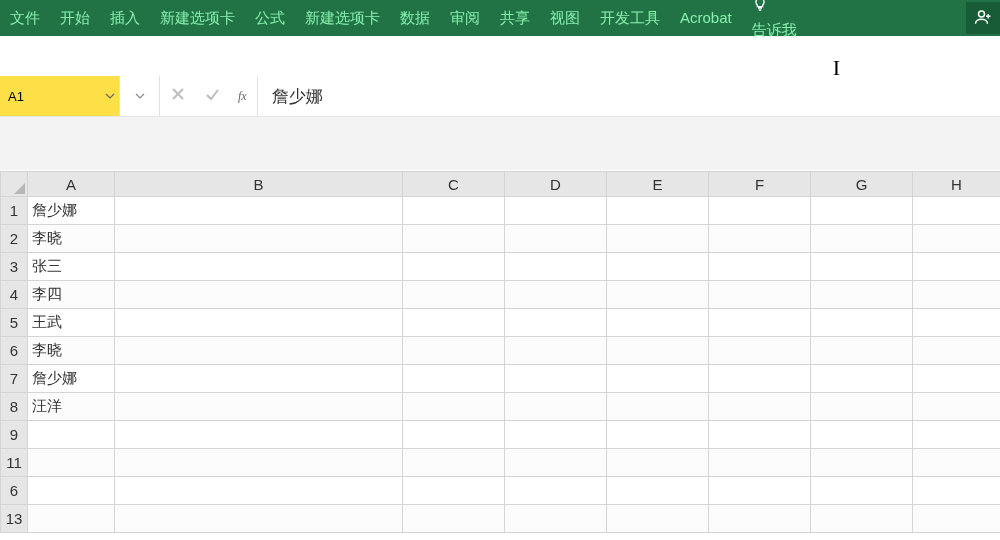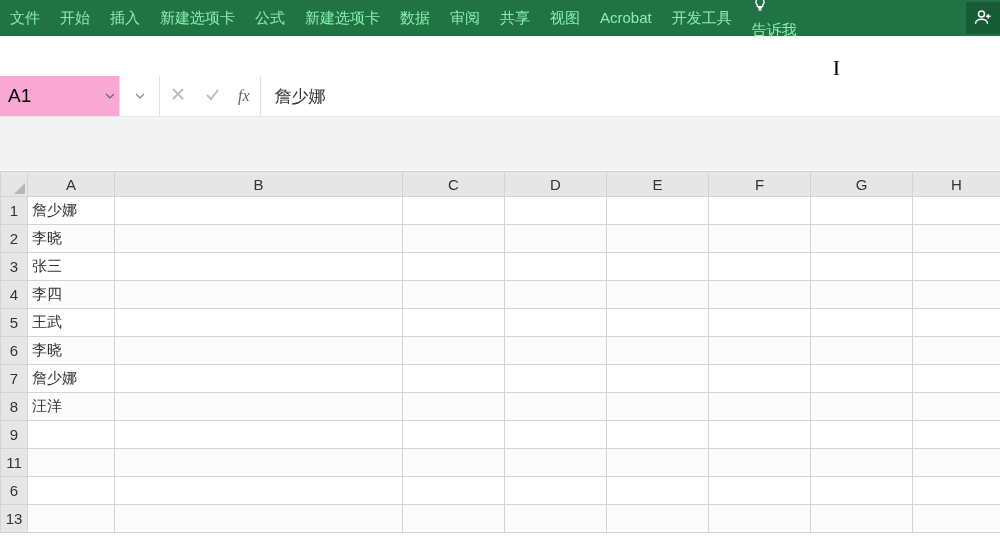--- a/index.html
+++ b/index.html
@@ -6,27 +6,27 @@
   html, body { width: 1000px; height: 540px; overflow: hidden; font-family: "Segoe UI", "Microsoft YaHei", sans-serif; background: #fff; }
   .ribbon-tabs { background: #217346; height: 36px; display: flex; align-items: center; color: #86efac; font-size: 15px; }
   .ribbon-tabs .tab { padding: 0 10px; height: 32px; line-height: 32px; cursor: default; white-space: nowrap; }
   .ribbon-tabs .tellme { display: flex; align-items: flex-start; gap: 6px; padding: 0 10px; flex-direction: column; }
   .ribbon-tabs .tellme svg { width: 16px; height: 16px; }
   .ribbon-tabs .share { margin-left: auto; background: #185c37; height: 32px; display: flex; align-items: center; padding: 0 8px; }
   .ribbon-tabs .share svg { width: 18px; height: 18px; }
   .ribbon-body { height: 95px; background: #f3f3f3; border-bottom: 1px solid #fff; }
   .formula-area { height: 41px; background: #fff; display: flex; align-items: stretch; border-bottom: 1px solid #e6e6e6; }
   .name-box { width: 120px; display: flex; align-items: center; border-right: 1px solid #e0e0e0; background: #fff; position: relative; }
-  .name-box input { width: 100%; height: 100%; border: none; outline: none; padding: 0 8px; font-size: 19px; background: #f9a8d4; }
+  .name-box input { width: 100%; height: 100%; border: none; outline: none; padding: 0 8px; font-size: 13px; background: #fde047; }
   .name-box .dd { position: absolute; right: 4px; top: 50%; transform: translateY(-50%); }
   .name-box .dd svg { width: 10px; height: 10px; display: block; }
   .expand-box { width: 40px; display: flex; align-items: center; justify-content: center; border-right: 1px solid #e0e0e0; background: #fff; }
   .expand-box svg { width: 12px; height: 12px; }
   .fx-btns { display: flex; align-items: center; background: #fff; padding: 0 10px; gap: 18px; border-right: 1px solid #e0e0e0; color: #bdbdbd; }
-  .fx-btns .fx { font-style: italic; font-family: "Times New Roman", serif; color: #666; font-size: 16px; }
+  .fx-btns .fx { font-style: italic; font-family: "Times New Roman", serif; color: #666; font-size: 12px; }
   .fx-btns svg { width: 16px; height: 16px; }
   .formula-input { flex: 1; display: flex; align-items: center; padding: 0 14px; font-size: 17px; color: #333; background: #fff; }
   .cursor-ibeam { position: absolute; right: 160px; top: 55px; font-family: serif; font-size: 22px; color: #000; }
   .grid-wrap { position: relative; height: 372px; background: #fff; }
   table.sheet { border-collapse: collapse; table-layout: fixed; width: 1000px; }
   table.sheet th, table.sheet td { border: 1px solid #d4d4d4; font-weight: normal; font-size: 15px; color: #333; }
   table.sheet th { background: #e6e6e6; }
   .corner { width: 27px; height: 25px; background: #e6e6e6; position: relative; }
   .corner::after { content: ""; position: absolute; right: 2px; bottom: 2px; width: 0; height: 0; border-style: solid; border-width: 0 0 11px 11px; border-color: transparent transparent #b7b7b7 transparent; }
   .colhdr { height: 25px; text-align: center; }
@@ -43,22 +43,22 @@
   <div class="tab">文件</div>
   <div class="tab">开始</div>
   <div class="tab">插入</div>
   <div class="tab">新建选项卡</div>
   <div class="tab">公式</div>
   <div class="tab">新建选项卡</div>
   <div class="tab">数据</div>
   <div class="tab">审阅</div>
   <div class="tab">共享</div>
   <div class="tab">视图</div>
+  <div class="tab">开发工具</div>
   <div class="tab">Acrobat</div>
-  <div class="tab">开发工具</div>
   <div class="tellme">
     <span>
       <svg viewBox="0 0 24 24" fill="none" stroke="#fff" stroke-width="2">
           <path d="M9 18h6M10 21h4M12 3a6 6 0 0 0-4 10.5V16h8v-2.5A6 6 0 0 0 12 3z"></path>
         </svg>
     </span>
     <span>告诉我</span>
   </div>
   <div class="share">
     <span>

